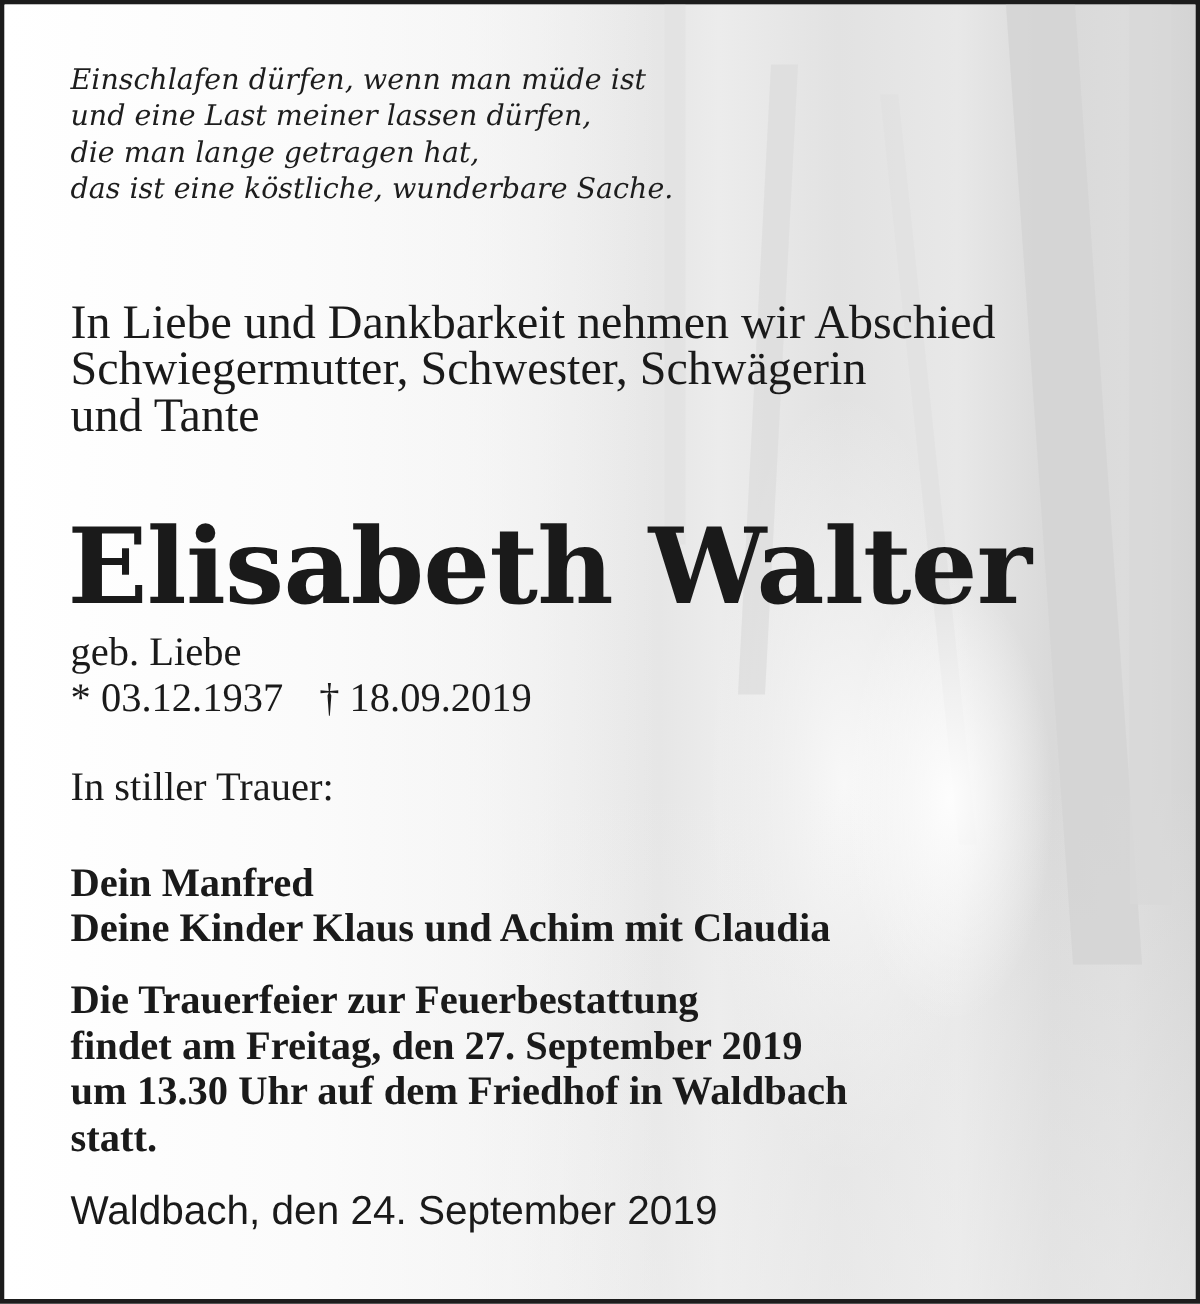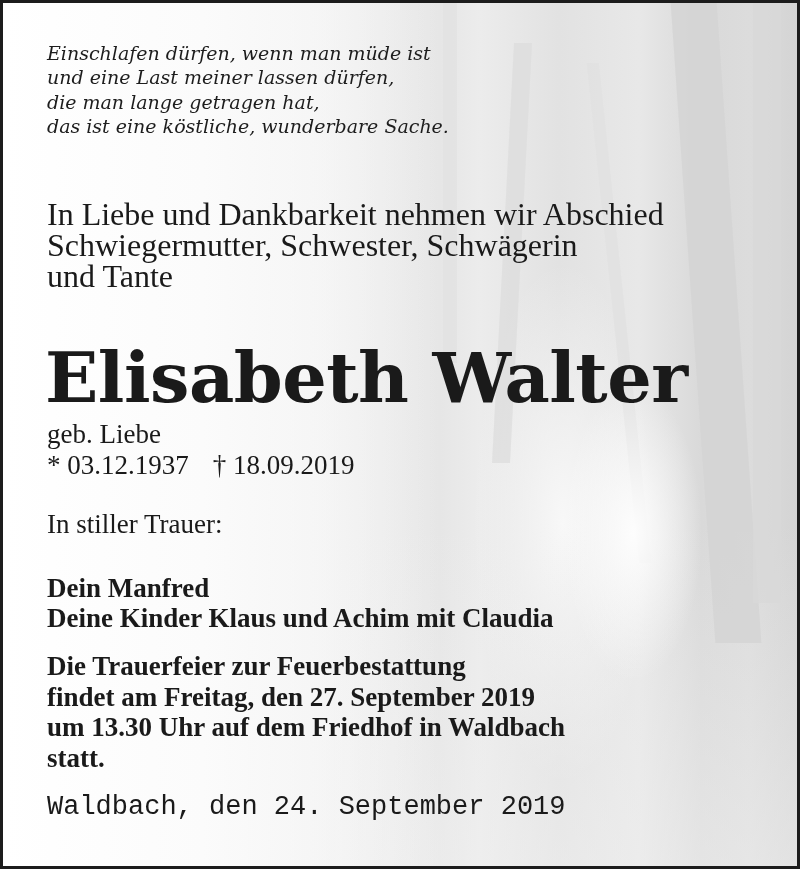--- a/index.html
+++ b/index.html
@@ -60,21 +60,21 @@
       position: absolute; top: 536px; left: 0;
       font-family: "Liberation Serif", serif; font-weight: bold;
       font-size: 27px; line-height: 30px; margin-top: 34px;
     }
     .ceremony {
       position: absolute; top: 648px; left: 0;
       font-family: "Liberation Serif", serif; font-size: 27px; line-height: 30.5px; font-weight: bold;
     }
     .signoff {
       position: absolute; top: 789px; left: 0;
-      font-family: Liberation Mono, monospace; font-size: 27px; line-height: 31px;
+      font-family: Liberation Sans, sans-serif; font-size: 27px; line-height: 31px;
     }
   </style>
 </head>
 <body>
 
 <div class="frame">
   <div class="bg">
     <div class="trunk t1"></div>
     <div class="trunk t2"></div>
     <div class="trunk t3"></div>

